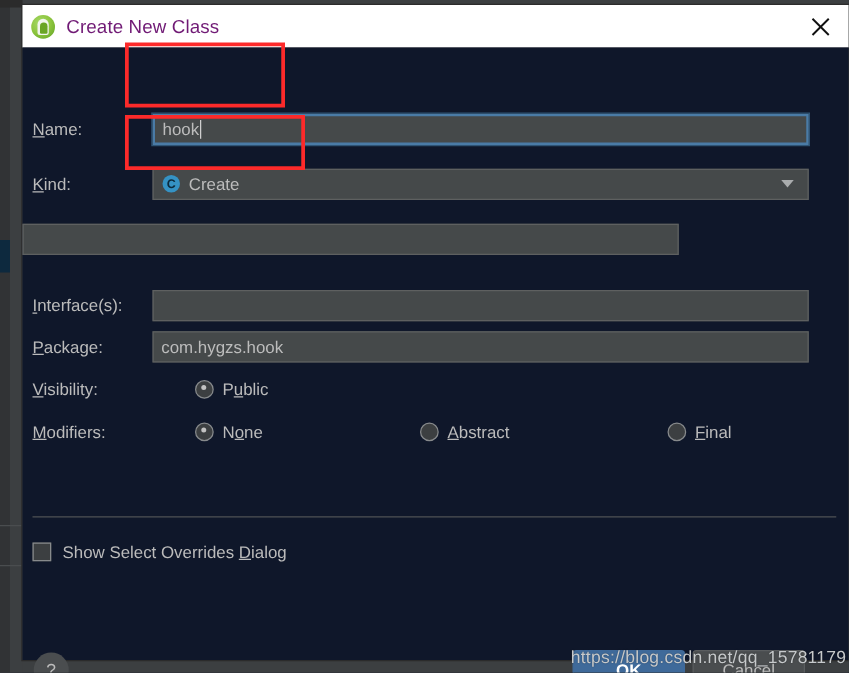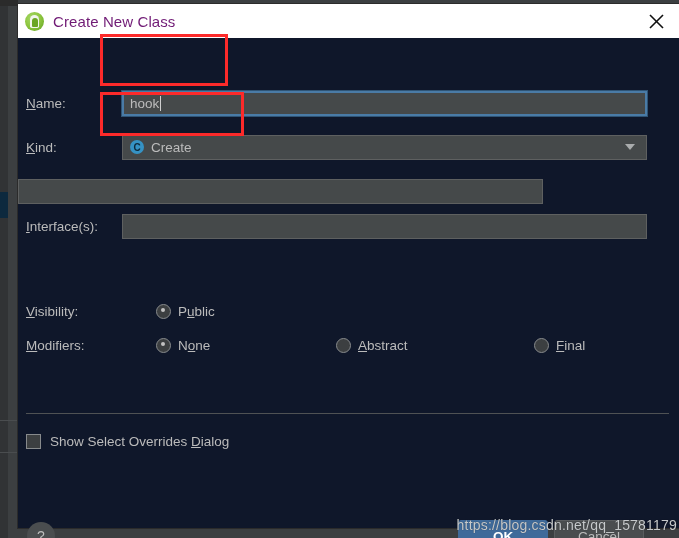--- a/index.html
+++ b/index.html
@@ -372,27 +372,33 @@
         <span class="combo-arrow"></span>
       </div>
     </div>
 
     <div class="row" style="top:140px">
       <div class="field" style="width:525px">
         <span class="val"></span>
       </div>
     </div>
 
-    <div class="row" style="top:175px">
+    <div class="row" style="top:193px">
       <div class="label"><u>I</u>nterface(s):</div>
       <div class="field" style="width:525px">
         <span class="val"></span>
       </div>
     </div>
 
+    <div class="row" style="top:226px">
+      <div class="label"><u>P</u>ackage:</div>
+      <div class="field" style="width:525px">
+        <span class="val">com.hygzs.hook</span>
+      </div>
+    </div>
 
     <div class="row" style="top:260px">
       <div class="label"><u>V</u>isibility:</div>
       <div class="radio checked" style="left:122px">
         <span class="dot"></span>
         <span class="rlabel">P<u>u</u>blic</span>
       </div>
     </div>
 
     <div class="row" style="top:294px">

